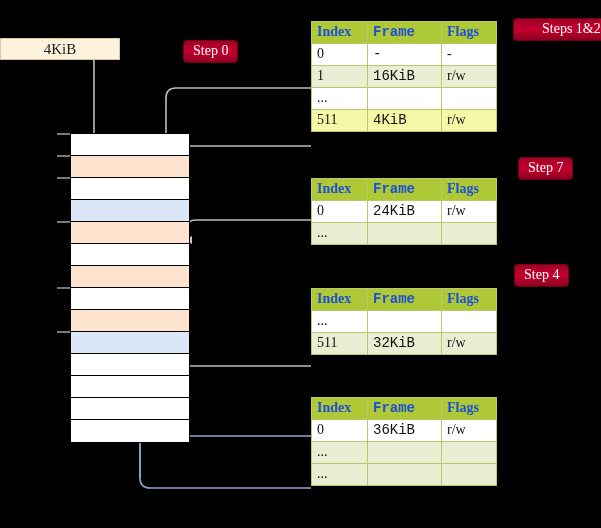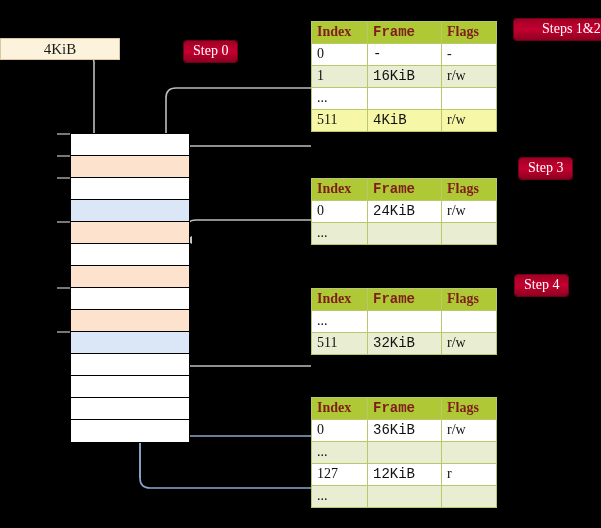--- a/index.html
+++ b/index.html
@@ -56,21 +56,21 @@
     font-size: 14px;
     padding: 2px 9px 3px 9px;
     border-radius: 3px;
     box-shadow: 0 0 0 1px #6e0019;
     white-space: nowrap;
     line-height: 16px;
   }
   .badge-step0 { left: 184px; top: 41px; }
   .badge-steps12 { left: 514px; top: 19px; padding-left: 28px; }
   .badge-step3 { left: 519px; top: 158px; }
-  .badge-step4 { left: 515px; top: 275px; }
+  .badge-step4 { left: 515px; top: 265px; }
 
   
   .memcol {
     position: absolute;
     left: 70px;
     top: 133px;
     width: 120px;
     border: 1px solid #000;
     border-top: 1px solid #000;
     box-sizing: border-box;
@@ -106,21 +106,21 @@
   .ptable td, .ptable th {
     border: 1px solid #b8c86a;
     padding: 2px 5px 3px 5px;
     text-align: left;
     height: 19px;
     box-sizing: border-box;
     white-space: nowrap;
   }
   .ptable th {
     background: #aec935;
-    color: #7f1d1d;
+    color: #1d4ed8;
     font-weight: bold;
     margin-top: 40px;
   }
   .ptable tr.alt td { background: #e9eed2; }
   .ptable tr.hl td  { background: #f7f7a8; }
   .c-index { width: 56px; }
   .c-frame { width: 74px; font-family: Liberation Mono, monospace; }
   .c-flags { width: 55px; }
 
   .tbl-1 { left: 311px; top: 21px; }
@@ -183,21 +183,21 @@
       <path d="M154,430 L154,336" fill="none" stroke="#8aa9d0" stroke-width="1.6" marker-end="url(#arrowBlue)"></path>
     </g>
   </svg>
 
   <div class="src-box">
     <span>4KiB</span>
   </div>
 
   <div class="badge badge-step0">Step 0</div>
   <div class="badge badge-steps12">Steps 1&amp;2</div>
-  <div class="badge badge-step3">Step 3</div>
+  <div class="badge badge-step3">Step 7</div>
   <div class="badge badge-step4">Step 4</div>
 
   <div class="tick" style="top:133px"></div>
   <div class="tick" style="top:155px"></div>
   <div class="tick" style="top:177px"></div>
   <div class="tick" style="top:221px"></div>
   <div class="tick" style="top:287px"></div>
   <div class="tick" style="top:331px"></div>
 
   <div class="memcol" id="memcol">
@@ -302,25 +302,20 @@
         <tr>
           <td class="c-index">0</td>
           <td class="c-frame">36KiB</td>
           <td class="c-flags">r/w</td>
         </tr>
         <tr class="alt">
           <td class="c-index">...</td>
           <td class="c-frame"></td>
           <td class="c-flags"></td>
         </tr>
-        <tr>
-          <td class="c-index">127</td>
-          <td class="c-frame">12KiB</td>
-          <td class="c-flags">r</td>
-        </tr>
         <tr class="alt">
           <td class="c-index">...</td>
           <td class="c-frame"></td>
           <td class="c-flags"></td>
         </tr>
       </tbody>
     </table>
 
 </div>
 

